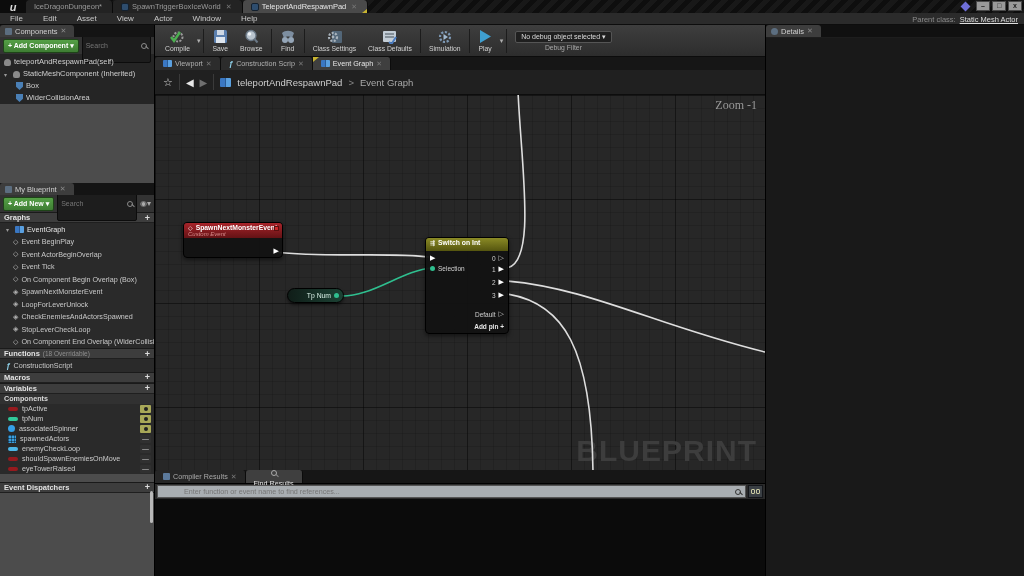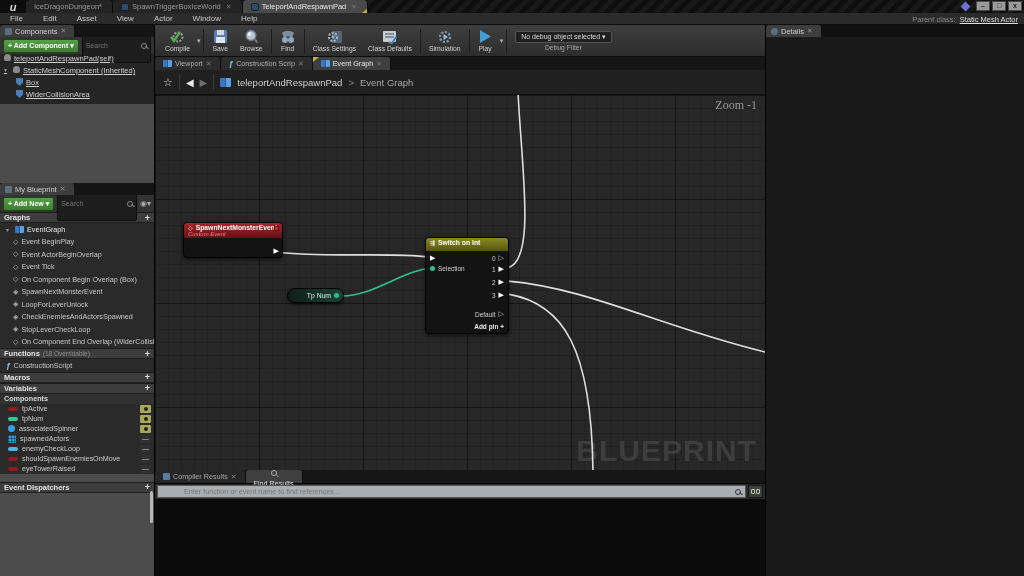--- a/index.html
+++ b/index.html
@@ -44,21 +44,21 @@
   .greenbtn { background:linear-gradient(#55a046,#3e7d33); border:1px solid #1e4418; border-radius:2px;
     color:#fff; font-weight:bold; font-size:7px; padding:2px 4px; white-space:nowrap; }
   .searchbox { flex:1; display:flex; align-items:center; background:#1d1d1d; border:1px solid #0c0c0c;
     border-radius:2px; height:12px; padding:16px 3px; min-width:0; }
   .searchbox input { flex:1; background:transparent; border:none; outline:none; color:#bbb;
     font-size:7px; width:20px; font-family:inherit; }
   .mag { position:relative; width:6px; height:6px; border:1.2px solid #8a8a8a; border-radius:50%; flex:none; }
   .mag::after { content:''; position:absolute; width:4px; height:1.2px; background:#8a8a8a;
     transform:rotate(45deg); right:-3px; bottom:-1px; }
   .treearea { background:#252525; }
-  .trow { display:flex; align-items:flex-start; gap:3px; height:12px; padding-left:4px; font-size:7.5px; color:#cfcfcf;text-decoration:underline; }
+  .trow { display:flex; align-items:flex-end; gap:3px; height:12px; padding-left:4px; font-size:7.5px; color:#cfcfcf; }
   .actor-ico { width:7px; height:7px; border-radius:50% 50% 2px 2px; background:#8a8a8a; }
   .shield { width:7px; height:8px; background:#4a7fb5; clip-path:polygon(0 0,100% 0,100% 60%,50% 100%,0 60%); }
   .expander { color:#999; font-size:6px; width:6px; }
   .filler { background:#4c4c4c; }
   .secthead { height:11px; background:#3d3d3d; border-top:1px solid #1a1a1a; border-bottom:1px solid #1f1f1f;
     display:flex; align-items:center; padding:0 4px; font-size:7.5px; font-weight:bold; color:#e2e2e2; }
   .secthead .plus { margin-left:auto; color:#ddd; font-weight:bold; font-size:9px; }
   .secthead .note { color:#8f8f8f; font-weight:normal; font-size:6.5px; margin-left:3px; }
   .bprow { display:flex; align-items:center; gap:3px; height:12.5px; padding-left:6px; font-size:7.2px; color:#c9c9c9; background:#2a2a2a; white-space:nowrap; overflow:hidden; }
   .bprow.child { padding-left:13px; }

